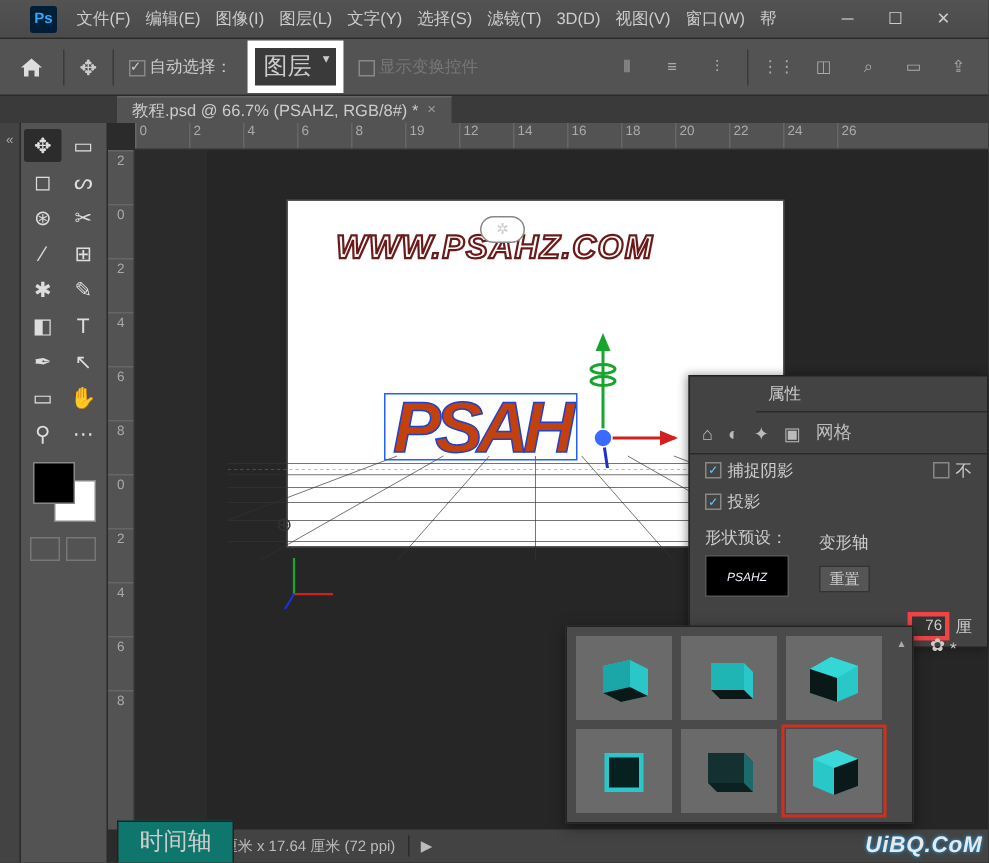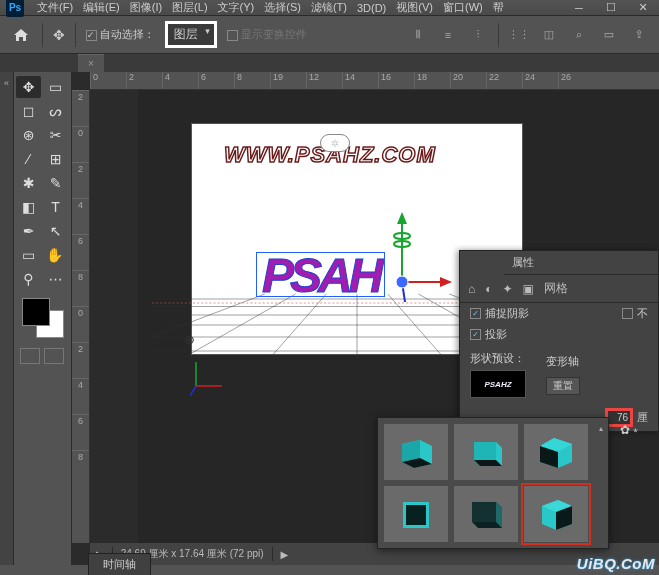--- a/index.html
+++ b/index.html
@@ -1,28 +1,28 @@
 <!DOCTYPE html>
 <html><head>
 <meta charset="utf-8">
 <style>
 * { margin: 0; padding: 0; box-sizing: border-box; font-family: "Microsoft YaHei", Arial, sans-serif; }
 body { background: #535353; width: 659px; height: 575px; overflow: hidden; font-size: 11px; color: #ccc; }
-.titlebar { height: 16px; background: linear-gradient(#535353,#4a4a4a); display: flex; align-items: center; padding: 0 6px; border-bottom: 1px solid #2a2a2a; text-align: center; }
+.titlebar { height: 26px; background: linear-gradient(#535353,#4a4a4a); display: flex; align-items: center; padding: 0 20px; border-bottom: 1px solid #2a2a2a; text-align: center; }
 .titlebar .ps-icon { width: 18px; height: 18px; background: #001e36; color:#31a8ff; font-size:10px; font-weight:bold; display:flex; align-items:center; justify-content:center; border-radius:2px; margin-right:8px;}
 .menubar-item { padding: 0 5px; font-size: 11px; cursor: default; }
 .winbtns { margin-left: auto; display: flex; gap: 12px; }
 .winbtn { width: 20px; height: 16px; display:flex; align-items:center; justify-content:center; }
 .optbar { height: 38px; background: #535353; border-bottom: 1px solid #2a2a2a; display:flex; align-items:center; padding:0 10px; gap:10px; }
 .optbar .home { width:22px; height:22px; display:flex; align-items:center; justify-content:center;}
 .optbar .divider { width:1px; height:24px; background:#3a3a3a; }
 .optbar .move-icon { font-size:14px; }
 .optbar .chk { width:11px; height:11px; border:1px solid #888; display:inline-block; vertical-align:middle; margin-right:3px;}
 .optbar .chk.on::after { content:"✓"; font-size:9px; position:relative; top:-3px; left:0px; color:#ccc;}
-.optbar .sel { background:#3a3a3a; border:3px solid #ffffff; padding:2px 16px 2px 6px; font-size:12px; position:relative;}
+.optbar .sel { background:#3a3a3a; border:5px solid #ffffff; padding:2px 16px 2px 6px; font-size:16px; position:relative;}
 .optbar .sel::after { content:"▾"; position:absolute; right:4px; top:2px; font-size:9px;}
 .optbar .grey { color:#777; }
 .optbar .iconbtn { width:20px; height:20px; display:flex; align-items:center; justify-content:center; color:#aaa; }
 .optbar .spacer { flex:1; }
 .tabrow { height:18px; background:#3a3a3a; display:flex; padding-left:78px;}
 .doctab { background:#535353; padding:1px 10px; font-size:11px; border-top:1px solid #666; position:relative; display:flex; align-items:center; gap:6px;}
 .doctab .x { font-size:10px; color:#999;}
 .mainrow { display:flex; height: calc(575px - 26px - 38px - 18px); }
 .toolstrip { width:14px; background:#434343; border-right:1px solid #2a2a2a; padding-top:6px;}
 .toolstrip .tri { color:#aaa; text-align:center; font-size:9px;}
@@ -37,39 +37,39 @@
 .canvaswrap { flex:1; background:#2b2b2b; position:relative; overflow:hidden;}
 .rulerH { position:absolute; top:0; left:18px; right:0; height:18px; background:#535353; border-bottom:1px solid #333; display:flex; font-size:9px; color:#aaa; overflow:hidden;}
 .rulerH span { width:36px; border-left:1px solid #666; padding-left:2px; flex-shrink:0;}
 .rulerV { position:absolute; top:18px; left:0; width:18px; bottom:22px; background:#535353; border-right:1px solid #333; display:flex; flex-direction:column; font-size:9px; color:#aaa; overflow:hidden;}
 .rulerV span { height:36px; border-top:1px solid #666; padding-top:1px; text-align:center;}
 .viewport { position:absolute; top:18px; left:18px; right:0; bottom:22px; background:#262626;margin-left:48px;}
 .doc { position:absolute; top:34px; left:54px; width:330px; height:230px; background:#fff; box-shadow:0 0 0 1px #555;}
 .watermark { position:absolute; top:18px; left:32px; font-size:22px; font-weight:900; font-style:italic; letter-spacing:1px; color:#fff; -webkit-text-stroke:1.5px #6b1a1a; font-family: Arial Black, sans-serif;}
 .grid3d { position:absolute; top:160px; left:-40px; right:-40px; bottom:-10px; }
 .grid3d svg { width:100%; height:100%;}
-.psaz3d { position:absolute; top:124px; left:70px; font-size:48px; font-weight:900; font-style:italic; letter-spacing:-4px; color:#a21caf; -webkit-text-stroke:1px #2040d0; font-family:Arial Black,sans-serif; transform:scaleY(1); }
+.psaz3d { position:absolute; top:124px; left:70px; font-size:48px; font-weight:900; font-style:italic; letter-spacing:-4px; color:#c2410c; -webkit-text-stroke:1px #2040d0; font-family:Arial Black,sans-serif; transform:scaleY(1); }
 .psaz3d::before { content:""; position:absolute; left:-6px; right:-6px; top:4px; bottom:6px; border:1px solid #2060ff;}
 .axis { position:absolute; top:88px; left:180px;}
 .cursor3d { position:absolute; top:242px; left:46px; font-size:13px; color:#333;}
 .miniaxis { position:absolute; top:266px; left:48px;}
 .statusbar { position:absolute; bottom:0; left:18px; right:0; height:22px; background:#434343; display:flex; align-items:center; font-size:10px; padding-left:6px; gap:8px; color:#bbb;}
 .statusbar .divv { width:1px; height:14px; background:#2a2a2a;}
 .timelinebar { position:absolute; bottom:0; left:0; width:100%; height:22px;}
-.timelinebar .tab { position:absolute; left:88px; bottom:0; background:#404040; padding:3px 14px; font-size:11px; border:1px solid #222; border-bottom:none;}
+.timelinebar .tab { position:absolute; left:78px; bottom:0; background:#0f766e; padding:3px 14px; font-size:16px; border:1px solid #222; border-bottom:none;}
 
 .proppanel { position:absolute; right:0; top:250px; width:200px; background:#434343; border:1px solid #222; box-shadow:-2px 0 6px rgba(0,0,0,0.4);}
 .proppanel .hdr { padding:4px 8px; font-size:11px; border-bottom:1px solid #2a2a2a; display:flex; align-items:flex-end; gap:8px;margin-left:44px;}
 .proppanel .iconrow { padding:5px 8px; display:flex; gap:10px; border-bottom:1px solid #2a2a2a; font-size:12px; color:#bbb; align-items:center;}
 .proppanel .chkrow { padding:3px 10px; font-size:11px; display:flex; align-items:center; gap:4px;}
 .proppanel .chkrow .cb { width:11px; height:11px; border:1px solid #888; display:inline-flex; align-items:center; justify-content:center; font-size:8px; color:#6cf;}
 .proppanel .chkrow.r2 { justify-content:space-between;}
 .proppanel .chkrow.r2 .rt{display:flex;align-items:center;gap:4px;}
 .proppanel .preset { padding:6px 10px; font-size:11px; display:flex; gap:20px; align-items:center;}
-.proppanel .preset .thumb { width:56px; height:28px; background:#000; display:flex; align-items:center; justify-content:center; font-size:8px; font-weight:bold; font-style:italic; color:#eef; margin-top:4px; border:1px solid #555;}
+.proppanel .preset .thumb { width:56px; height:28px; background:#000; display:flex; align-items:center; justify-content:center; font-size:8px; font-weight:normal; font-style:italic; color:#eef; margin-top:4px; border:1px solid #555;}
 .proppanel .resetbtn { background:#555; padding:1px 6px; border:1px solid #333; font-size:10px; margin-top:8px;}
 .proppanel .row76 { padding:4px 10px; font-size:11px; display:flex; justify-content:flex-end; gap:4px; align-items:center;}
 .proppanel .row76 input{ width:28px; background:#333; border:3px solid #ef4444; color:#ccc; font-size:10px; text-align:right; padding:1px 2px;}
 
 .shapepop { position:absolute; right:50px; bottom:26px; width:232px; background:#4a4a4a; border:1px solid #222; box-shadow:0 2px 8px rgba(0,0,0,0.5); padding:6px;}
 .shapepop .grid { display:grid; grid-template-columns:repeat(3,64px); gap:6px;}
 .shapepop .cell { width:64px; height:56px; background:#6a6a6a; display:flex; align-items:center; justify-content:center; position:relative;}
 .shapepop .cell.sel { outline:2px solid #d03020; outline-offset:1px;}
 .shapepop .cube { width:40px; height:36px; }
 .shapepop .gear { position:absolute; right:-34px; top:4px; color:#ccc; font-size:12px;}
@@ -120,20 +120,21 @@
   <div class="divider"></div>
   <div class="iconbtn">⋮⋮</div>
   <div class="iconbtn">◫</div>
   <div class="iconbtn">⌕</div>
   <div class="iconbtn">▭</div>
   <div class="iconbtn">⇪</div>
 </div>
 
 <div class="tabrow">
   <div class="doctab">
+    <span>教程.psd @ 66.7% (PSAHZ, RGB/8#) *</span>
     <span class="x">×</span>
   </div>
 </div>
 
 <div class="mainrow">
   <div class="toolstrip">
     <div class="tri">«</div>
   </div>
   <div class="toolbox">
     <div class="tool sel">✥</div>

